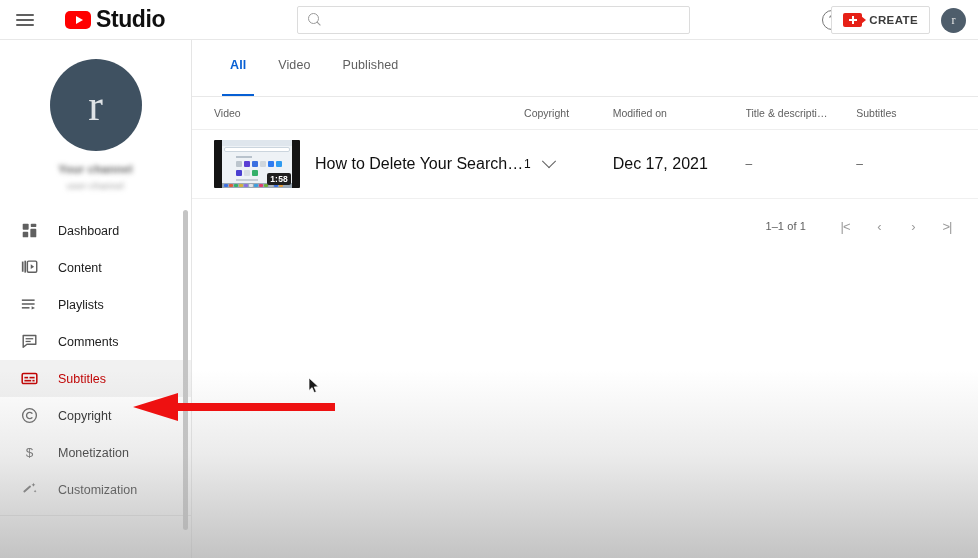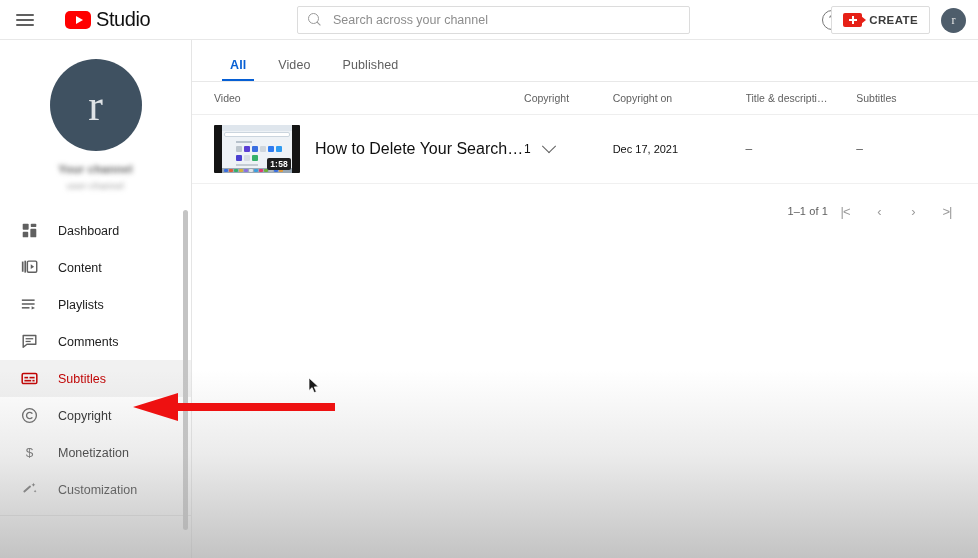--- a/index.html
+++ b/index.html
@@ -24,21 +24,21 @@
   .logo-wrap { display: flex; align-items: center; margin-left: 27px; gap: 5px; cursor: pointer; }
   .yt-play {
     width: 26px; height: 18px; background: #ff0000; border-radius: 5px;
     display: flex; align-items: center; justify-content: center;
   }
   .yt-play::after {
     content: ""; width: 0; height: 0;
     border-left: 7px solid #fff; border-top: 4.5px solid transparent; border-bottom: 4.5px solid transparent;
     margin-left: 2px;
   }
-  .logo-text { font-size: 20px; font-weight: normal; color: #0f0f0f; letter-spacing: -0.4px; }
+  .logo-text { font-size: 23px; font-weight: bold; color: #0f0f0f; letter-spacing: -0.4px; }
 
   .searchbar {
     position: absolute; left: 297px; top: 6px; width: 393px; height: 28px;
     border: 1px solid #dcdcdc; border-radius: 2px; background: #fff;
     display: flex; align-items: center; padding: 0 10px; gap: 11px;
   }
   .search-ic { width: 14px; height: 14px; flex: 0 0 14px; position: relative; }
   .search-ic::before {
     content: ""; position: absolute; width: 9px; height: 9px; border: 1.4px solid #9a9a9a;
     border-radius: 50%; left: 0; top: 0;
@@ -128,21 +128,21 @@
   .main {
     position: absolute; left: 192px; top: 40px; width: 786px; height: 518px;
     background: #fff; overflow: hidden;
   }
   .page-title {
     font-size: 18.5px; color: #0f0f0f; font-weight: 400;
     padding: 26px 0 0 28px;
   }
   .tabs { display: flex; gap: 0; padding-left: 22px; margin-top: 18px; }
   .tab {
-    font-size: 12.5px; color: #606060; padding: 0 16px 9px 16px; cursor: pointer;
+    font-size: 12.5px; color: #606060; padding: 0 16px 24px 16px; cursor: pointer;
     position: relative; letter-spacing: .1px;
   }
   .tab.active { color: #065fd4; font-weight: 600; }
   .tab.active::after {
     content: ""; position: absolute; left: 8px; right: 8px; bottom: 0; height: 2.5px; background: #065fd4;
   }
   .tabs-rule { height: 1px; background: #e8e8e8; width: 100%; }
 
   table.subs { width: 100%; border-collapse: collapse; table-layout: fixed; }
   table.subs th {
@@ -180,28 +180,28 @@
   }
   .video-title {
     font-size: 16px; color: #0f0f0f; white-space: nowrap; overflow: hidden;
     text-overflow: ellipsis; cursor: pointer;
   }
   .lang-cell { display: flex; align-items: center; gap: 13px; font-size: 12px; color: #0f0f0f; }
   .chev {
     width: 10px; height: 10px; border-right: 1.6px solid #606060; border-bottom: 1.6px solid #606060;
     transform: rotate(45deg) translate(-2px,-2px); cursor: pointer;
   }
-  .mod-cell { font-size: 11px; color: #0f0f0f; }
+  .mod-cell { font-size: 16px; color: #0f0f0f; }
   .dash-cell { font-size: 12px; color: #606060; }
 
   .pagination {
     display: flex; align-items: center; justify-content: flex-end;
     gap: 0; padding: 14px 14px 0 0; font-size: 11px; color: #606060;
   }
-  .pg-count { letter-spacing: .1px; }
+  .pg-count { margin-right: 22px; letter-spacing: .1px; }
   .pg-btn {
     width: 34px; height: 26px; display: flex; align-items: center; justify-content: center;
     color: #9a9a9a; font-size: 13px; cursor: pointer; user-select: none; letter-spacing: -1px;
   }
 
   
   .fade {
     position: absolute; left: 0; top: 370px; width: 978px; height: 188px; z-index: 40;
     background: linear-gradient(to bottom, rgba(255,255,255,0) 0%, rgba(190,190,190,0.30) 45%, rgba(172,172,172,0.72) 100%);
     pointer-events: none;
@@ -220,21 +220,20 @@
       <span></span>
       <span></span>
     </div>
     <div class="logo-wrap">
       <div class="yt-play"></div>
       <div class="logo-text">Studio</div>
     </div>
 
     <div class="searchbar">
       <div class="search-ic"></div>
-      <input class="search-input" type="text" placeholder="Search across your channel" style="">
     </div>
 
     <div class="help-btn">?</div>
 
     <div class="create-btn">
       <div class="cam-ic">
         <div class="cam-plus"></div>
       </div>
       <div class="create-label">CREATE</div>
     </div>
@@ -355,21 +354,21 @@
       <div class="tab">Video</div>
       <div class="tab">Published</div>
     </div>
     <div class="tabs-rule"></div>
 
     <table class="subs">
       <thead>
         <tr>
           <th class="col-video">Video</th>
           <th class="col-lang">Copyright</th>
-          <th class="col-mod">Copyright on</th>
+          <th class="col-mod">Modified on</th>
           <th class="col-title">Title &amp; descripti…</th>
           <th class="col-subs">Subtitles</th>
         </tr>
       </thead>
       <tbody>
         <tr>
           <td>
             <div class="video-cell">
               <div class="thumb">
                 <div class="thumb-inner">

